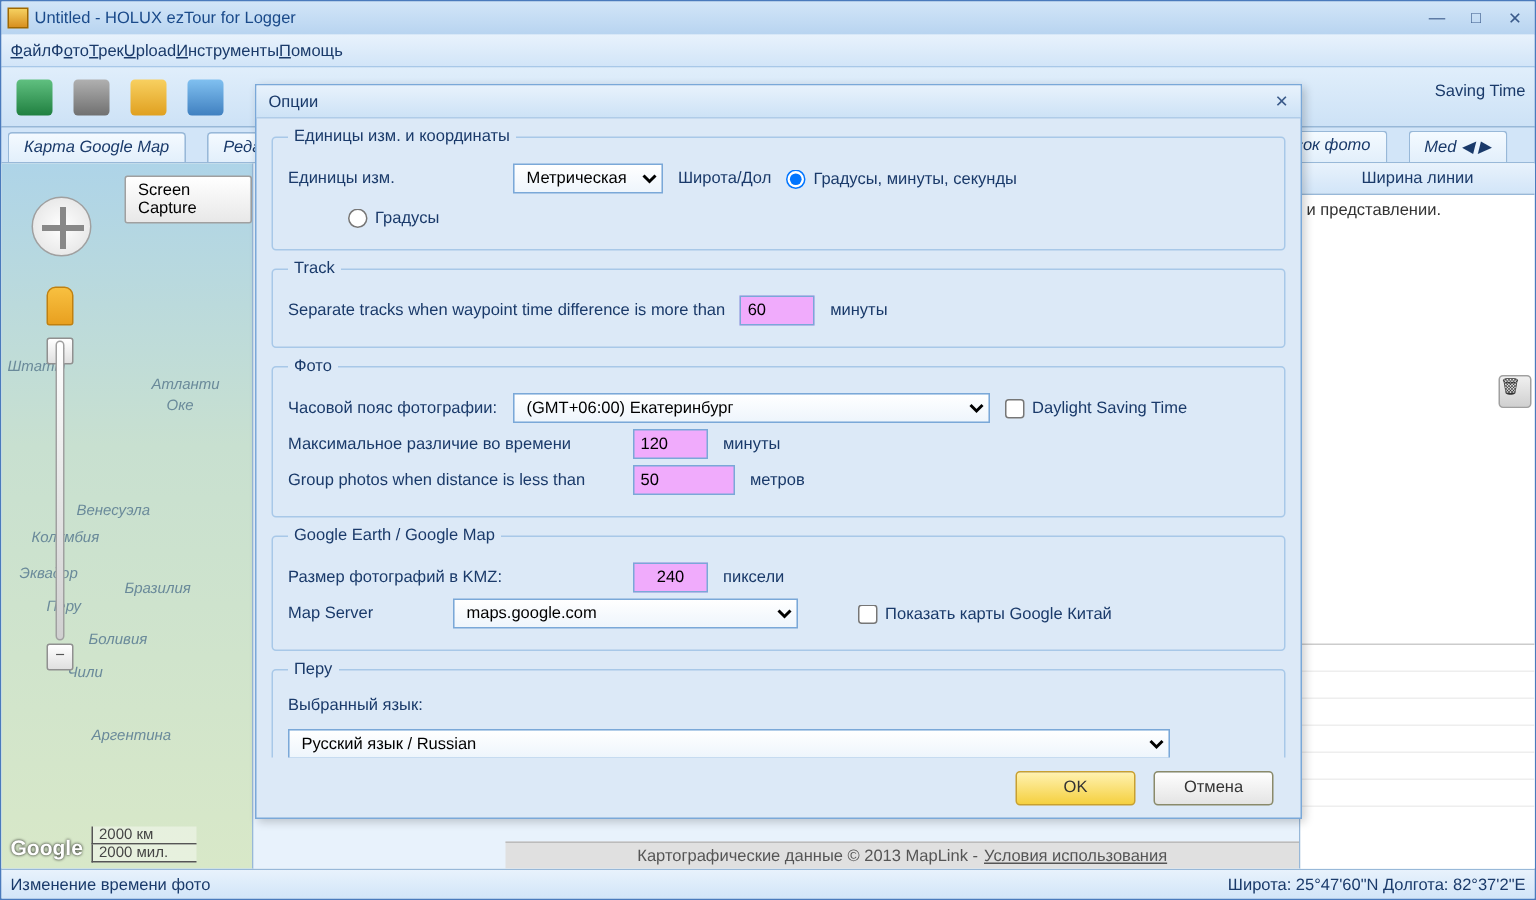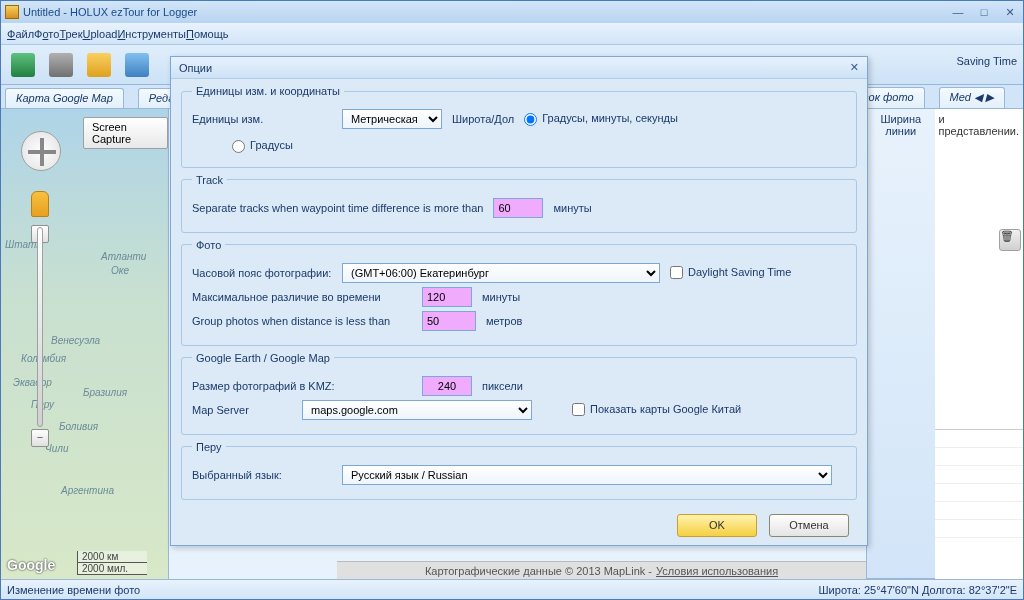--- a/index.html
+++ b/index.html
@@ -25,26 +25,26 @@
 .navctrl { position: absolute; left: 20px; top: 22px; width: 40px; height: 40px; background: radial-gradient(#ffffff,#e0e0e0); border: 1px solid #a0a0a0; border-radius: 50%; }
 .navctrl::before,.navctrl::after{content:"";position:absolute;background:#888;}
 .navctrl::before{left:18px;top:6px;width:4px;height:28px;}
 .navctrl::after{left:6px;top:18px;width:28px;height:4px;}
 .pegman { position: absolute; left: 30px; top: 82px; width: 18px; height: 26px; background: linear-gradient(#f8c040,#e8a020); border: 1px solid #c08010; border-radius: 6px 6px 2px 2px; }
 .zoomtrack { position: absolute; left: 36px; top: 118px; width: 6px; height: 200px; background: linear-gradient(#ffffff,#d0d0d0); border: 1px solid #a0a0a0; border-radius: 3px; }
 .zplus,.zminus { position: absolute; left: 30px; width: 18px; height: 18px; background: linear-gradient(#ffffff,#e0e0e0); border: 1px solid #909090; border-radius: 2px; text-align: center; line-height: 14px; color: #555; }
 .zplus { top: 116px; } .zminus { top: 320px; }
 .scbtn { position: absolute; left: 82px; top: 8px; padding: 3px 8px; background: linear-gradient(#ffffff,#e8e8e8); border: 1px solid #a0a0a0; border-radius: 2px; }
 .glogo { position: absolute; left: 6px; bottom: 6px; font-size: 14px; font-weight: bold; color: #fff; text-shadow: 0 0 2px #000; font-family: Arial; }
-.scale { position: absolute; left: 76px; bottom: 4px; }
+.scale { position: absolute; left: 60px; bottom: 4px; }
 .scale div { font-size: 10px; border-left: 1px solid #555; border-bottom: 1px solid #555; padding: 0 4px; width: 70px; color: #444; background: rgba(255,255,255,0.4); }
 .midcol { flex: 1; background: #e8f2fc; position: relative; }
 .attribution { position: absolute; bottom: 0; left: 168px; right: 0; height: 18px; background: #e0e0e0; color: #555; font-size: 10px; display: flex; align-items: center; justify-content: center; gap: 4px; border-top: 1px solid #bbb; }
 .attribution a { color: #555; text-decoration: underline; }
-.rightcol { width: 157px; background: #fff; border-left: 1px solid #98b8d8; display: flex; }
+.rightcol { width: 157px; background: #fff; border-left: 1px solid #98b8d8; display: flex; flex-direction: column; }
 .rightcol .hdr { background: linear-gradient(#e8f2fc,#d2e5f8); border-bottom: 1px solid #98b8d8; padding: 4px; text-align: center; color: #1a3a6a; }
 .rightcol .body { flex: 1; padding: 4px; color: #333; position: relative; }
 .rightcol .trash { position: absolute; right: 2px; top: 120px; width: 22px; height: 22px; background: linear-gradient(#f0f0f0,#d0d0d0); border: 1px solid #a0a0a0; border-radius: 3px; }
 .rightcol .listarea { position:absolute; left:0; right:0; bottom:0; height:150px; background:#fff; border-top:1px solid #ccc;}
 .rightcol .listarea div{height:18px;border-bottom:1px solid #eee;}
 .statusbar { height: 20px; background: linear-gradient(#e8f2fc,#d2e5f8); border-top: 1px solid #98b8d8; display: flex; align-items: center; padding: 0 6px; color: #1a3a6a; }
 .statusbar .coords { margin-left: auto; }
 .toolbar-right { position: absolute; right: 6px; top: 10px; color: #1a3a6a; }
 
 .dlg { position: absolute; left: 170px; top: 56px; width: 698px; height: 490px; background: #dce9f7; border: 1px solid #7aa8d8; box-shadow: 2px 2px 6px rgba(0,0,0,0.2); display:flex; flex-direction:column; }
@@ -204,21 +204,21 @@
         <select style="width:318px"><option>(GMT+06:00) Екатеринбург</option></select>
         <label><input type="checkbox" style=""> <span>Daylight Saving Time</span></label>
       </div>
       <div class="row">
         <label class="wide">Максимальное различие во времени</label>
         <input type="text" style="width: 50px;" value="120">
         <span>минуты</span>
       </div>
       <div class="row">
         <label class="wide">Group photos when distance is less than</label>
-        <input type="text" style="width: 54px;" value="50">
+        <input type="text" style="width: 68px;" value="50">
         <span>метров</span>
       </div>
     </fieldset>
 
     <fieldset>
       <legend>Google Earth / Google Map</legend>
       <div class="row">
         <label class="wide">Размер фотографий в KMZ:</label>
         <input type="text" style="width: 50px; text-align: center;" value="240">
         <span>пиксели</span>
@@ -227,21 +227,21 @@
         <label style="min-width:100px">Map Server</label>
         <select style="width:230px"><option>maps.google.com</option></select>
         <label style="margin-left:30px"><input type="checkbox" style=""> <span>Показать карты Google Китай</span></label>
       </div>
     </fieldset>
 
     <fieldset>
       <legend>Перу</legend>
       <div class="row">
         <label>Выбранный язык:</label>
-        <select style="width:490px"><option>Русский язык / Russian</option></select>
+        <select style="width:588px"><option>Русский язык / Russian</option></select>
       </div>
     </fieldset>
 
   </div>
   <div class="dfoot">
     <button class="btn primary">OK</button>
     <button class="btn">Отмена</button>
   </div>
 </div>
 

